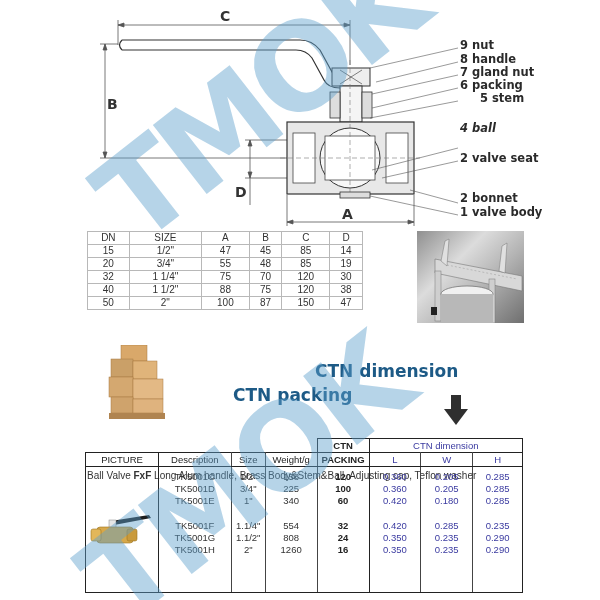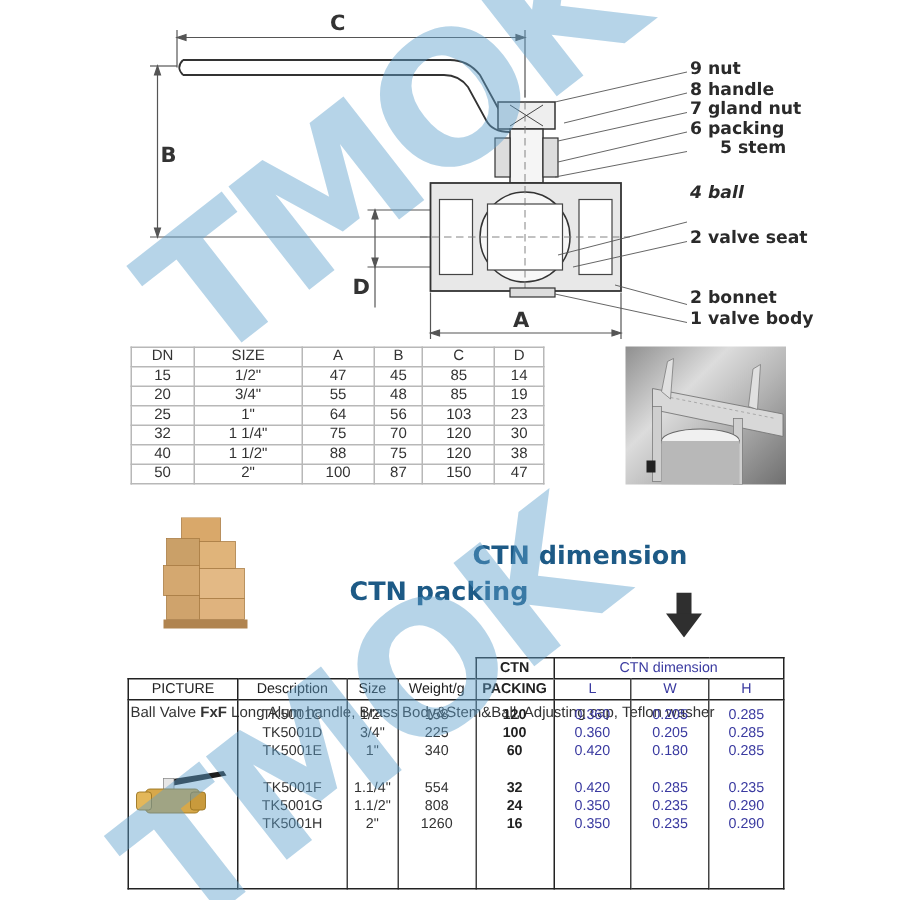--- a/index.html
+++ b/index.html
@@ -117,28 +117,20 @@
   </tr>
   <tr>
     <td>20</td>
     <td>3/4"</td>
     <td>55</td>
     <td>48</td>
     <td>85</td>
     <td>19</td>
   </tr>
   <tr>
-    <td>25</td>
-    <td>1"</td>
-    <td>64</td>
-    <td>56</td>
-    <td>103</td>
-    <td>23</td>
-  </tr>
-  <tr>
     <td>32</td>
     <td>1 1/4"</td>
     <td>75</td>
     <td>70</td>
     <td>120</td>
     <td>30</td>
   </tr>
   <tr>
     <td>40</td>
     <td>1 1/2"</td>

